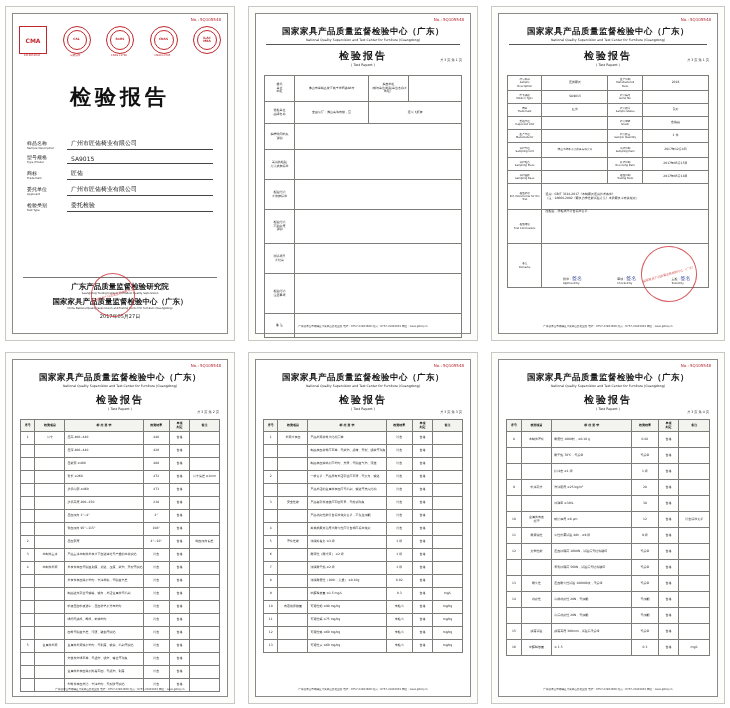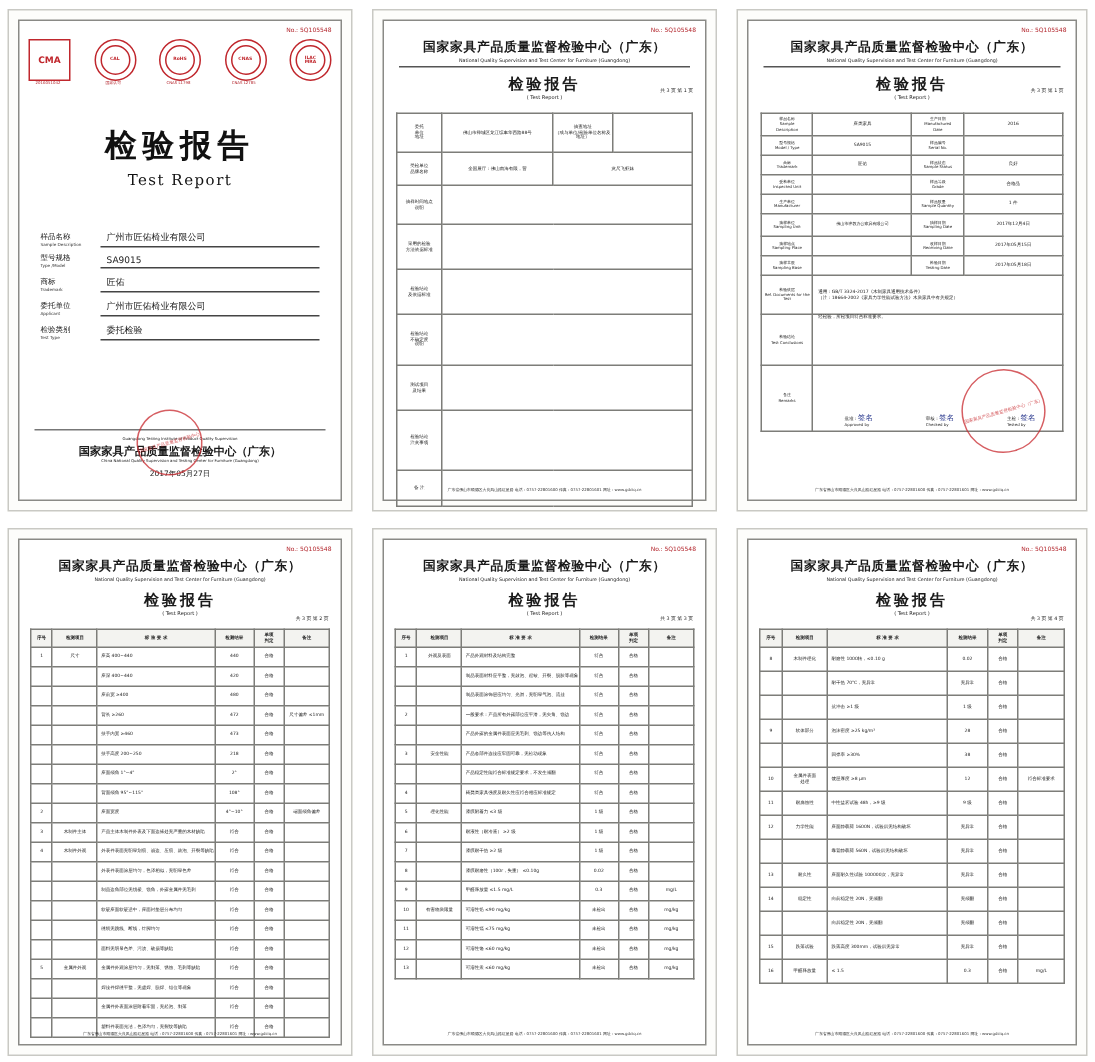--- a/index.html
+++ b/index.html
@@ -65,21 +65,20 @@
       <div style="text-align:center;">
         <div class="seal">
             <span>ILAC<br>MRA</span>
           </div>
         <div class="xtiny red" style="width:26px;">&nbsp;</div>
       </div>
     </div>
 
     <div style="margin-top:26px;">
       <div class="big-title">检验报告</div>
-      <div class="sub-title" style="margin-top:4px;">Test Report</div>
     </div>
 
     <div style="margin-top:28px;">
       <div class="field-row">
         <div class="field-lab"><span>样品名称</span><span class="en">Sample Description</span></div>
         <div class="field-val">广州市匠佑椅业有限公司</div>
       </div>
       <div class="field-row">
         <div class="field-lab"><span>型号规格</span><span class="en">Type /Model</span></div>
         <div class="field-val">SA9015</div>
@@ -93,20 +92,21 @@
         <div class="field-val">广州市匠佑椅业有限公司</div>
       </div>
       <div class="field-row">
         <div class="field-lab"><span>检验类别</span><span class="en">Test Type</span></div>
         <div class="field-val">委托检验</div>
       </div>
     </div>
 
     <div style="position:absolute;left:0;right:0;bottom:14px;">
       <div style="border-top:1px solid #777;margin:0 10px 4px 10px;"></div>
+      <div style="font-size:7.5px;font-weight:bold;text-align:center;">广东产品质量监督检验研究院</div>
       <div class="xtiny ctr">Guangdong Testing Institute of Product Quality Supervision</div>
       <div style="font-size:7.5px;font-weight:bold;text-align:center;margin-top:2px;">国家家具产品质量监督检验中心（广东）</div>
       <div class="xtiny ctr">China National Quality Supervision and Testing Center for Furniture (Guangdong)</div>
       <div style="font-size:5px;text-align:center;margin-top:3px;">2017年05月27日</div>
       <div class="stamp-round" style="left:78px;bottom:2px;">国家家具产品质量监督检验中心</div>
     </div>
   </div>
 </div>
 
 <div class="sheet" style="left:248px;top:6px;width:228px;height:333px;">

